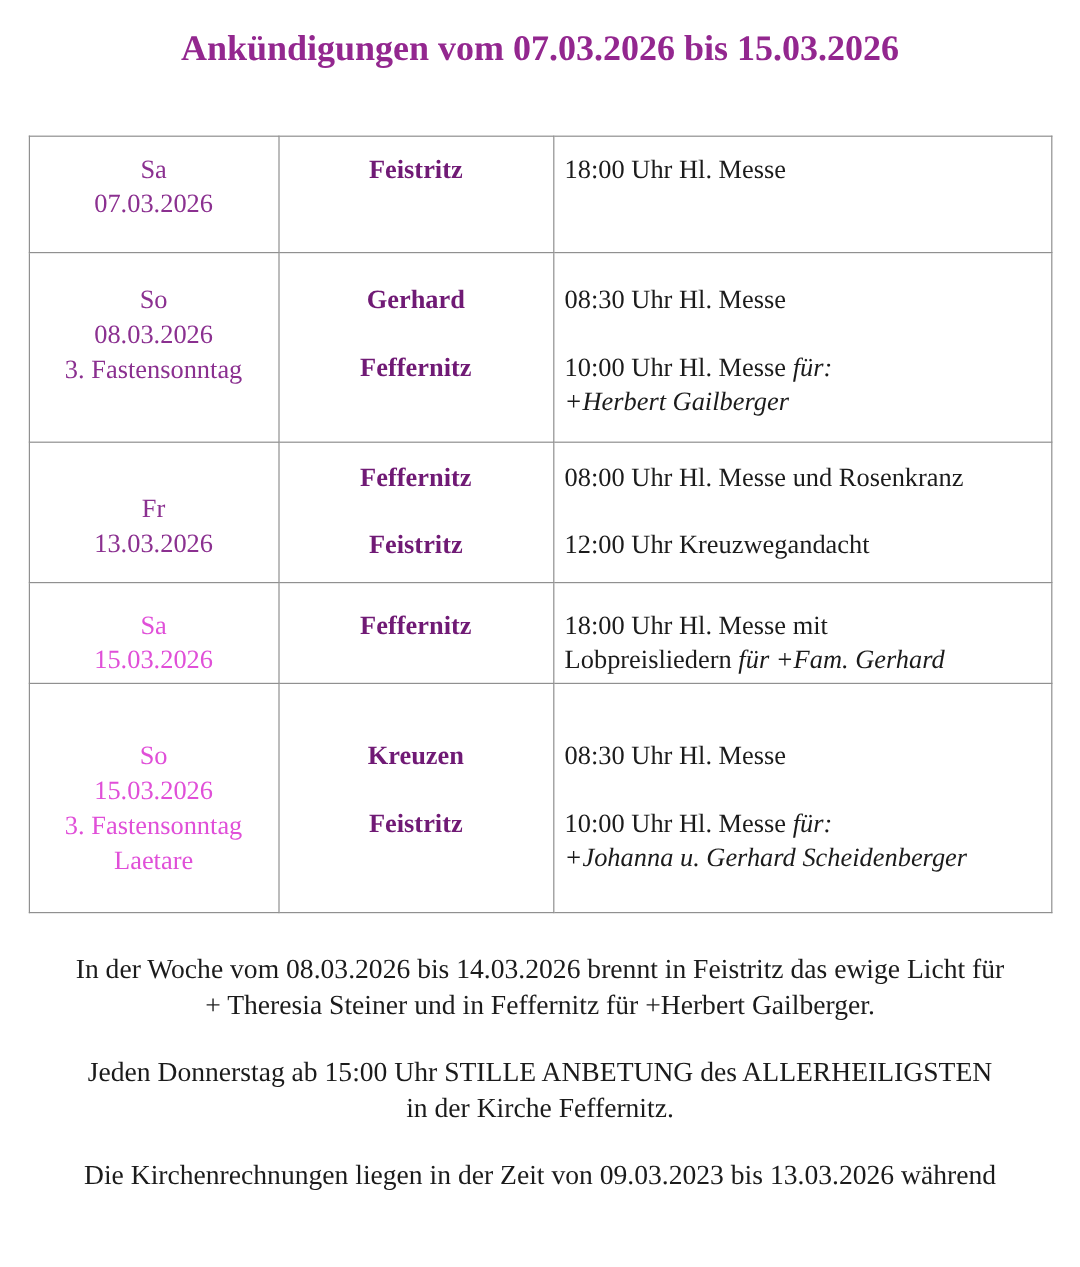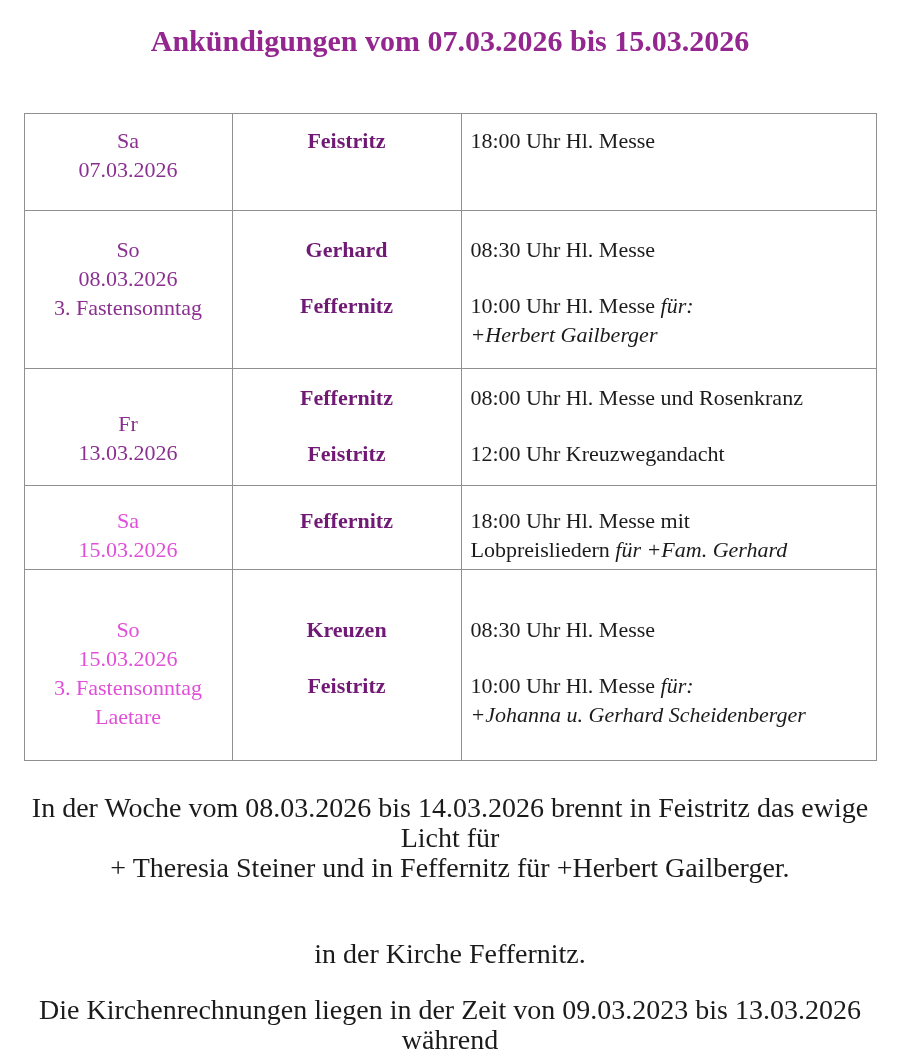--- a/index.html
+++ b/index.html
@@ -41,21 +41,21 @@
   tr.r3 td{height:84px;padding-top:20px;}
   tr.r4 td{height:191px;padding-top:45px;}
 
   .b{font-weight:normal;}
   .i{font-style:italic;}
   .purple{color:#8b3090;}
   .magenta{color:#e04fd8;}
   .loc{font-weight:bold;color:#701a75;}
 
   .paras{width:882px;margin:32px auto 0 auto;}
-  .para{margin:26px 0 0 0;text-align:center;font-size:28px;line-height:30px;}
+  .para{margin:26px 0 0 0;text-align:center;font-size:23px;line-height:30px;}
   .para.first{margin-top:0;}
 </style>
 </head>
 <body>
 
 <div class="page">
 
   <h1 class="title">Ankündigungen vom 07.03.2026 bis 15.03.2026</h1>
 
   <table class="sched">
@@ -148,21 +148,21 @@
   </table>
 
   <div class="paras">
 
     <p class="para first">
       <span class="pline"><span>In der Woche vom 08.03.2026 bis 14.03.2026 brennt in Feistritz das ewige Licht für</span></span><br>
       <span class="pline"><span class="b">+ Theresia Steiner</span><span> und in Feffernitz für </span><span class="b">+Herbert Gailberger.</span></span>
     </p>
 
     <p class="para">
-      <br>
+      <span class="pline"><span class="b">Jeden Donnerstag ab 15:00 Uhr</span><span> STILLE ANBETUNG des ALLERHEILIGSTEN</span></span><br>
       <span class="pline"><span>in der Kirche Feffernitz.</span></span>
     </p>
 
     <p class="para">
       <span class="pline"><span>Die Kirchenrechnungen liegen in der Zeit von 09.03.2023 bis 13.03.2026 während</span></span><br>
     </p>
 
   </div>
 
 </div>

